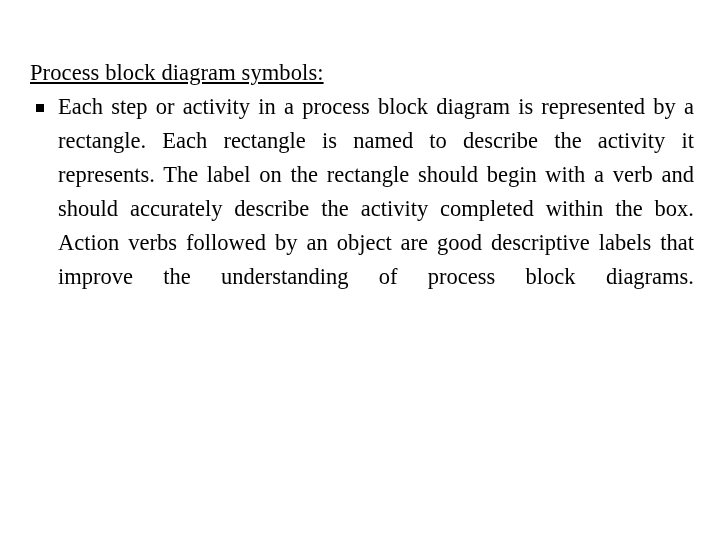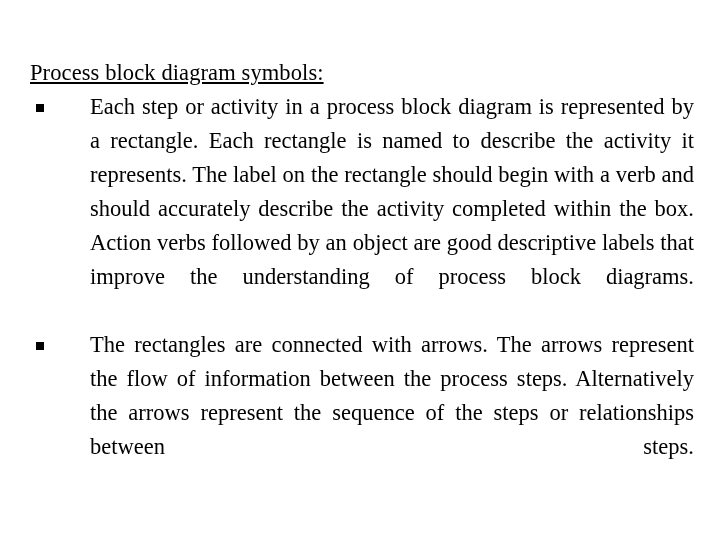--- a/index.html
+++ b/index.html
@@ -77,21 +77,20 @@
     height: 8px;
     background: #000000;
     vertical-align: middle;
     margin-bottom: 2px;
   }
 
   .bullet-text {
     display: block;
     text-align: justify;
     text-justify: inter-word;
-    margin-left: 32px;
   }
 
   
   .bullet-text:after {
     content: "";
     display: inline-block;
     width: 100%;
   }
 </style>
 </head>
@@ -102,20 +101,16 @@
 
     <div class="heading">Process block diagram symbols:</div>
 
     <ul class="bullet-list">
 
       <li class="bullet-item">
         <span class="bullet-marker"><i></i></span>
         <span class="bullet-text">Each step or activity in a process block diagram is represented by a rectangle.  Each rectangle is named to describe the activity it represents.  The label on the rectangle should begin with a verb and should accurately describe the activity completed within the box.  Action verbs followed by an object are good descriptive labels that improve the understanding of process block diagrams.</span>
       </li>
 
-      <li class="bullet-item">
-        <span class="bullet-marker"><i></i></span>
-        <span class="bullet-text">The rectangles are connected with arrows. The arrows represent the flow of information between the process steps.  Alternatively the arrows represent the sequence of the steps or relationships between steps.</span>
-      </li>
 
     </ul>
   </div>
 </div>
 
 </body></html>

